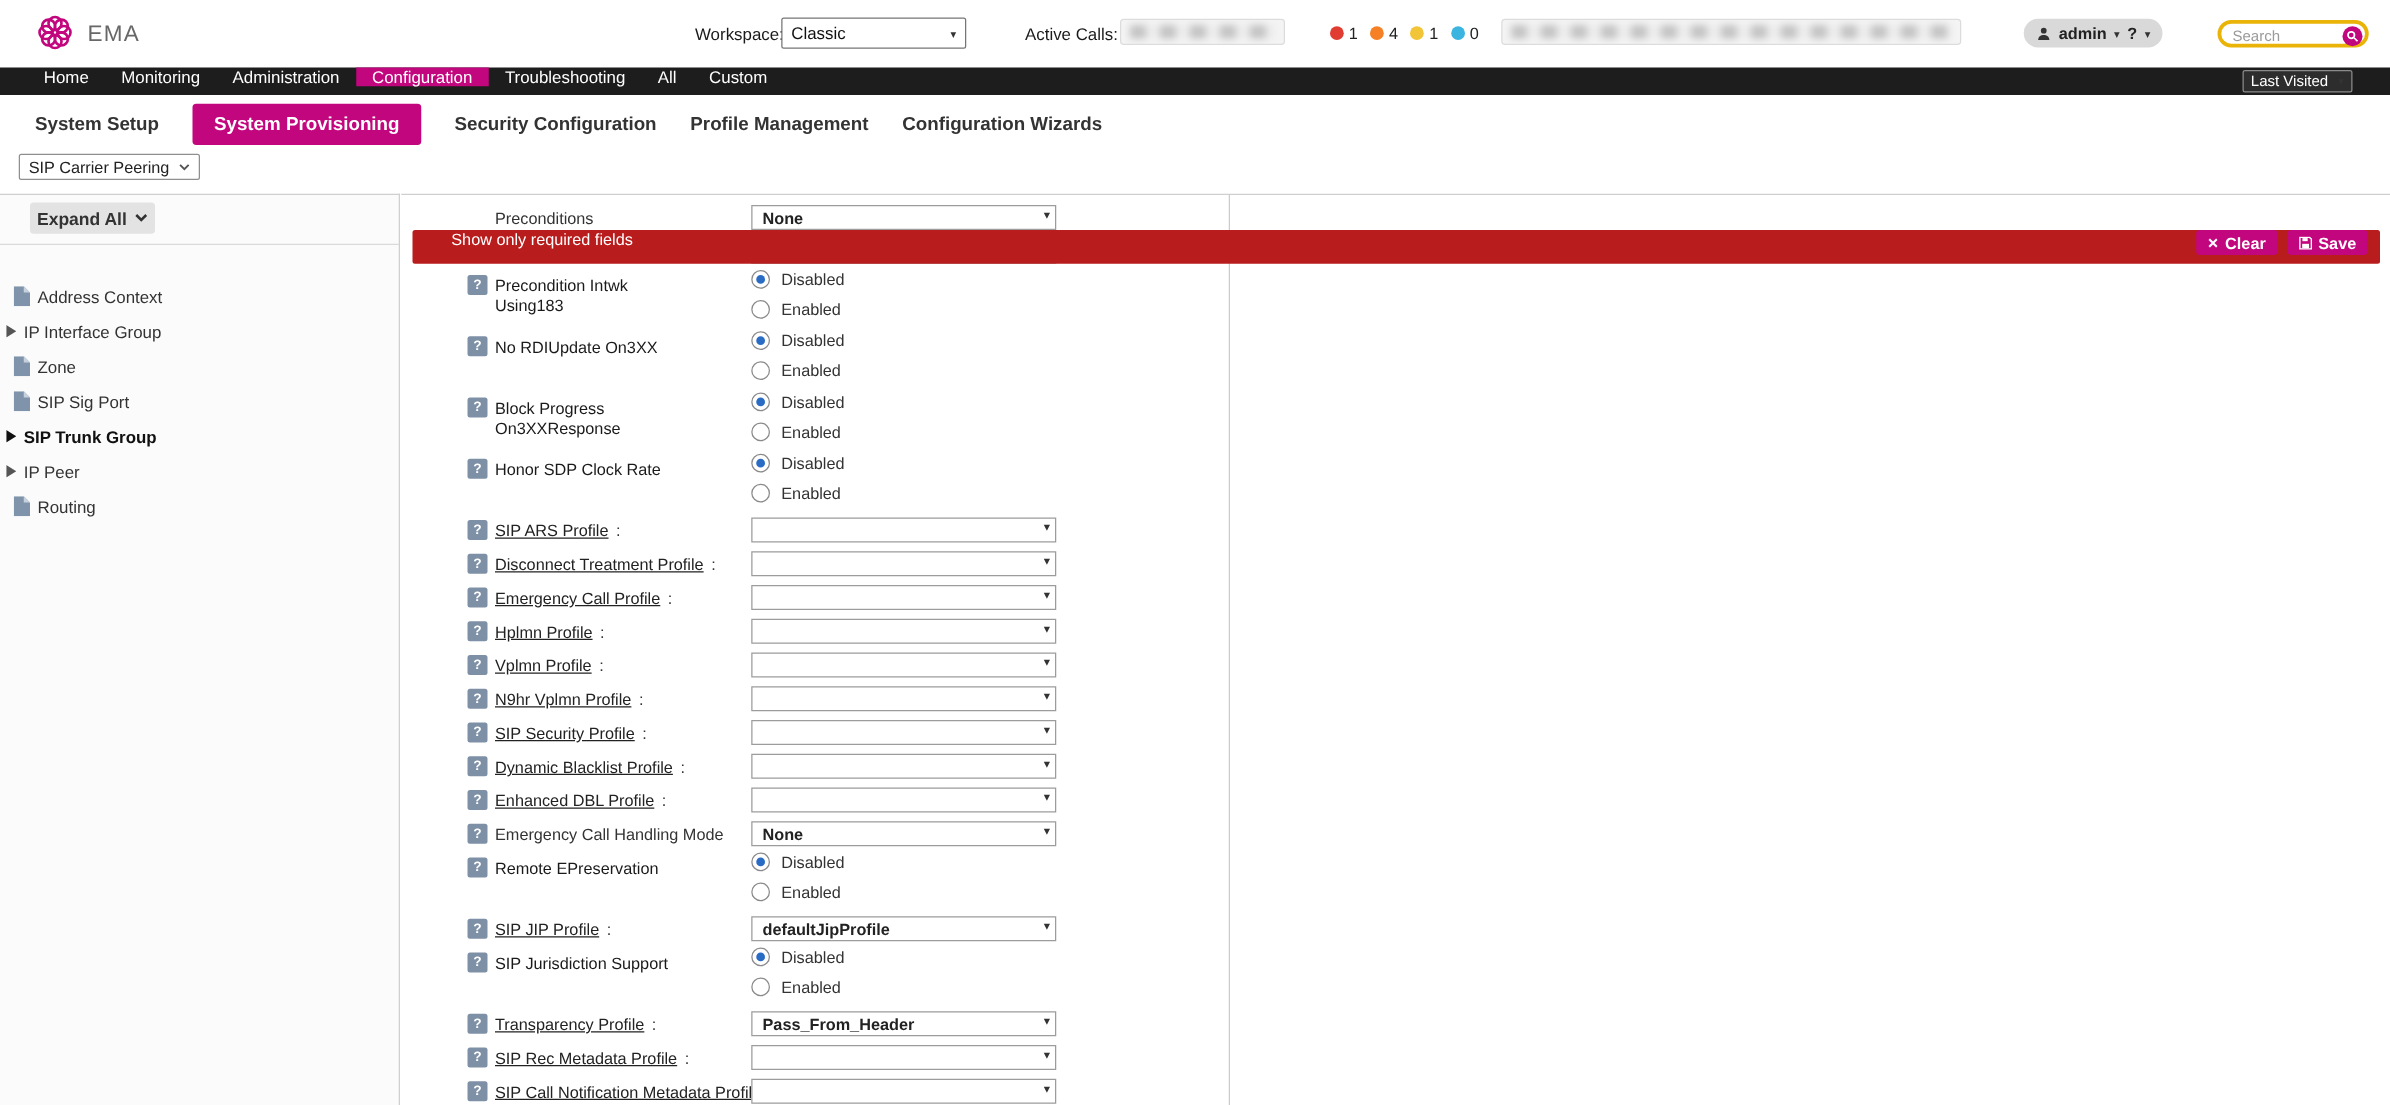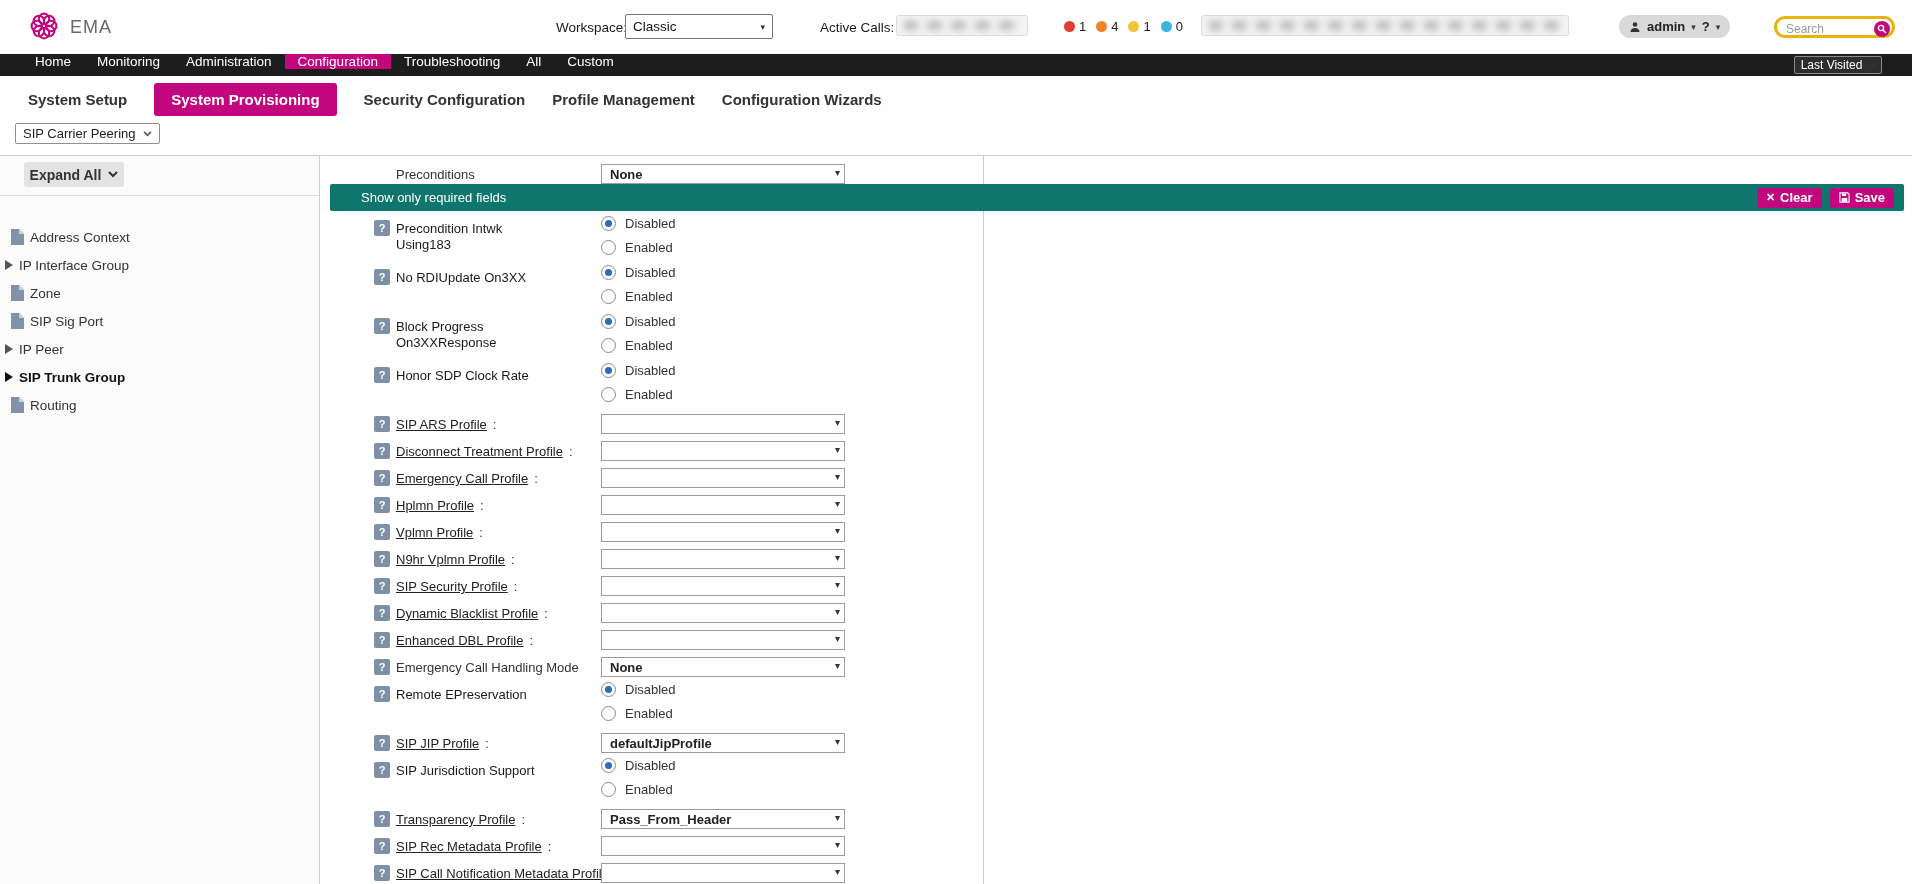--- a/index.html
+++ b/index.html
@@ -93,22 +93,22 @@
   .dd .val{font-size:13px;font-weight:bold;color:#222;white-space:nowrap}
   .ddcaret{position:absolute;right:4px;top:3px;font-size:10px;color:#333;line-height:1}
   .radio-opt{height:24px;display:flex;align-items:flex-start;gap:9px}
   .radio{width:15px;height:15px;border-radius:50%;border:1px solid #8a8a8a;background:#fff;position:relative;
     flex:none;cursor:pointer}
   .radio.sel::after{content:"";position:absolute;left:3px;top:3px;width:7px;height:7px;border-radius:50%;
     background:#2a6bc4}
   .opt-label{font-size:13px;color:#333}
 
   
-  .reqbar{position:absolute;left:9px;right:8px;top:28px;height:27px;background:#0f766e;z-index:5;
-    display:flex;align-items:center;border-radius:2px}
+  .reqbar{position:absolute;left:9px;right:8px;top:28px;height:27px;background:#b91c1c;z-index:5;
+    display:flex;border-radius:2px}
   .reqtext{margin-left:31px;color:#fff;font-size:13px;cursor:pointer}
   .bar-buttons{margin-left:auto;margin-right:10px;display:flex;gap:8px}
   .btn{height:20px;border:none;border-radius:3px;background:var(--accent);color:#fff;font-size:13px;
     font-weight:bold;font-family:inherit;display:flex;align-items:center;gap:5px;padding:0 9px;cursor:pointer}
   .x-icon{font-size:11px;font-weight:bold}
 </style>
 </head>
 <body>
 
 <div class="header">
@@ -254,35 +254,35 @@
       </div>
       <div class="tree-item">
         <span class="ticon" style="display: flex;">
           <svg width="13" height="16" viewBox="0 0 13 16">
             <path d="M0 0h8l5 5v11H0z" fill="#7f94aa"></path>
             <path d="M8 0l5 5H8z" fill="#c7d2de"></path>
           </svg>
         </span>
         <span class="tree-label">SIP Sig Port</span>
       </div>
+      <div class="tree-item branch boldi">
+        <span class="tcaret" style="display: flex;">
+          <svg width="8" height="10" viewBox="0 0 8 10">
+            <path d="M0 0l8 5-8 5z" fill="currentColor"></path>
+          </svg>
+        </span>
+        <span class="tree-label">SIP Trunk Group</span>
+      </div>
       <div class="tree-item branch">
         <span class="tcaret" style="display: flex;">
           <svg width="8" height="10" viewBox="0 0 8 10">
             <path d="M0 0l8 5-8 5z" fill="currentColor"></path>
           </svg>
         </span>
         <span class="tree-label">IP Peer</span>
-      </div>
-      <div class="tree-item branch boldi">
-        <span class="tcaret" style="display: flex;">
-          <svg width="8" height="10" viewBox="0 0 8 10">
-            <path d="M0 0l8 5-8 5z" fill="currentColor"></path>
-          </svg>
-        </span>
-        <span class="tree-label">SIP Trunk Group</span>
       </div>
       <div class="tree-item">
         <span class="ticon" style="display: flex;">
           <svg width="13" height="16" viewBox="0 0 13 16">
             <path d="M0 0h8l5 5v11H0z" fill="#7f94aa"></path>
             <path d="M8 0l5 5H8z" fill="#c7d2de"></path>
           </svg>
         </span>
         <span class="tree-label">Routing</span>
       </div>

